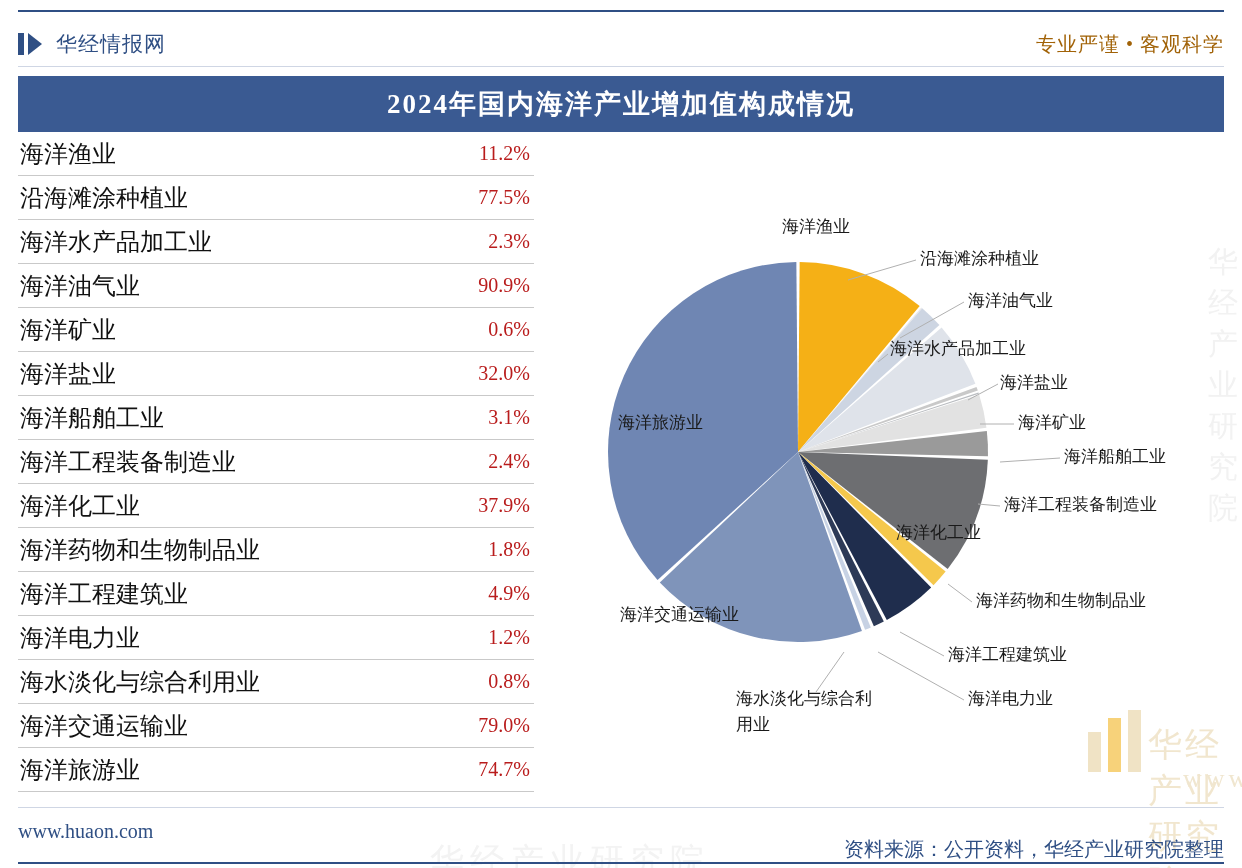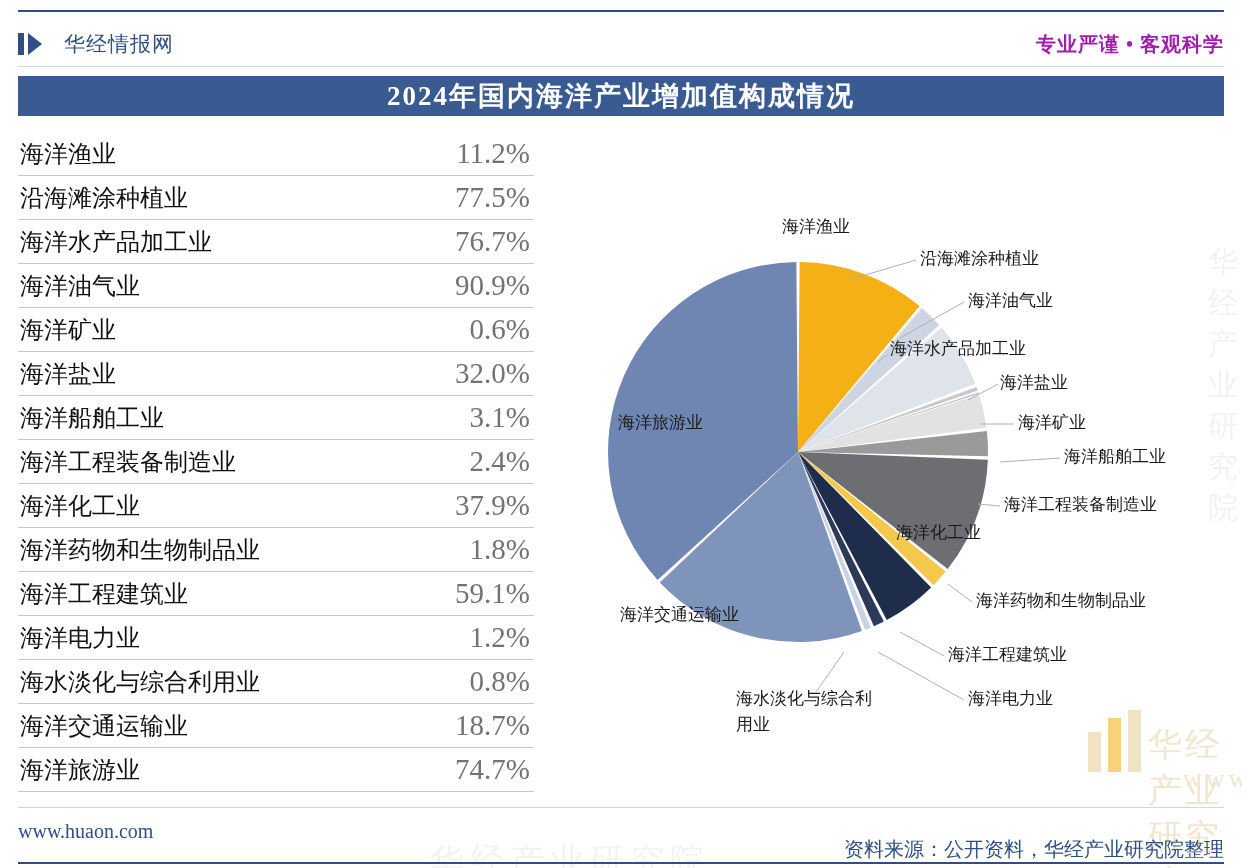--- a/index.html
+++ b/index.html
@@ -37,46 +37,45 @@
     right: 18px;
     height: 44px;
     display: flex;
     align-items: center;
     justify-content: space-between;
     border-bottom: 1px solid #cfd6e4;
   }
   .brand-left {
     display: flex;
     align-items: center;
-    gap: 20px;
+    gap: 12px;
   }
   .brand-logo {
     width: 26px;
     height: 22px;
     display: block;
   }
   .brand-name {
     font-size: 21px;
     color: #2f4f84;
     letter-spacing: 1px;
     font-family: "Liberation Serif", serif;
   }
   .brand-slogan {
     font-size: 20px;
-    color: #a21caf;
+    color: #a16207;
     letter-spacing: 1px;
-    font-weight: bold;
   }
   
   .title-band {
     position: absolute;
     top: 76px;
     left: 18px;
     right: 18px;
-    height: 40px;
+    height: 56px;
     background: #3c5party;
     background: #3b5998;
     background: #3a5a92;
     display: flex;
     align-items: center;
     justify-content: center;
   }
   .chart-title {
     color: #ffffff;
     font-size: 27px;
@@ -107,22 +106,22 @@
     border-bottom: 1px solid #c9c9c9;
     padding: 0 4px 0 2px;
     box-sizing: border-box;
   }
   .row .label {
     font-size: 24px;
     color: #111111;
     white-space: nowrap;
   }
   .row .value {
-    font-size: 29px;
-    color: #737373;
+    font-size: 20px;
+    color: #b91c1c;
     font-family: "Liberation Serif", serif;
   }
   
   .pie-area {
     position: absolute;
     top: 0;
     left: 530px;
     right: 0;
     bottom: 0;
   }
@@ -231,21 +230,21 @@
       <div class="row">
         <span class="label">海洋渔业</span>
         <span class="value">11.2%</span>
       </div>
       <div class="row">
         <span class="label">沿海滩涂种植业</span>
         <span class="value">77.5%</span>
       </div>
       <div class="row">
         <span class="label">海洋水产品加工业</span>
-        <span class="value">76.7%</span>
+        <span class="value">2.3%</span>
       </div>
       <div class="row">
         <span class="label">海洋油气业</span>
         <span class="value">90.9%</span>
       </div>
       <div class="row">
         <span class="label">海洋矿业</span>
         <span class="value">0.6%</span>
       </div>
       <div class="row">
@@ -263,33 +262,33 @@
       <div class="row">
         <span class="label">海洋化工业</span>
         <span class="value">37.9%</span>
       </div>
       <div class="row">
         <span class="label">海洋药物和生物制品业</span>
         <span class="value">1.8%</span>
       </div>
       <div class="row">
         <span class="label">海洋工程建筑业</span>
-        <span class="value">59.1%</span>
+        <span class="value">4.9%</span>
       </div>
       <div class="row">
         <span class="label">海洋电力业</span>
         <span class="value">1.2%</span>
       </div>
       <div class="row">
         <span class="label">海水淡化与综合利用业</span>
         <span class="value">0.8%</span>
       </div>
       <div class="row">
         <span class="label">海洋交通运输业</span>
-        <span class="value">18.7%</span>
+        <span class="value">79.0%</span>
       </div>
       <div class="row">
         <span class="label">海洋旅游业</span>
         <span class="value">74.7%</span>
       </div>
     </div>
 
     <div class="pie-area">
       <div class="wm-faint">华经产业研究院</div>
       <svg class="pie-svg" id="pie-svg" width="694" height="660" viewBox="0 0 694 660">

